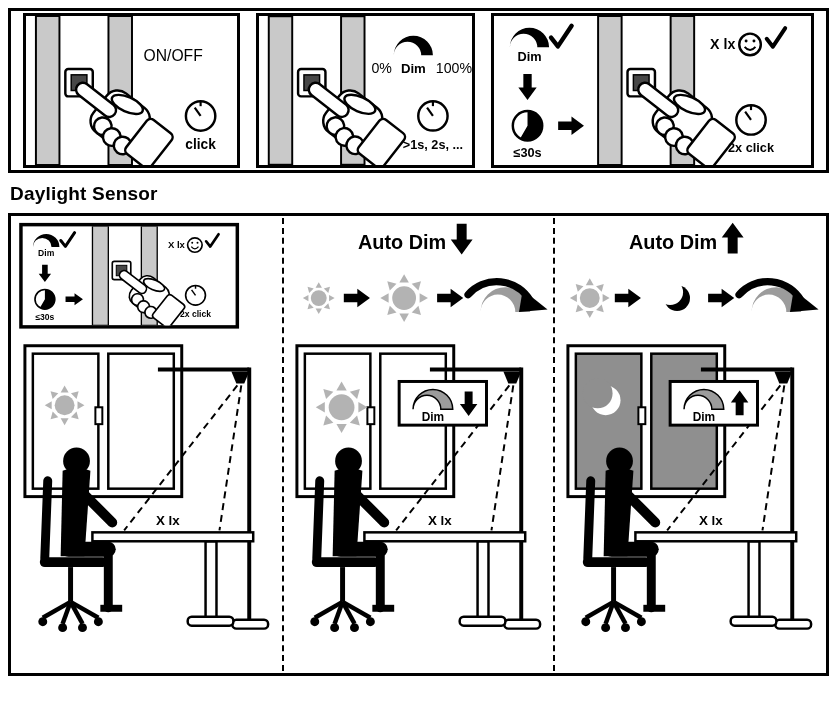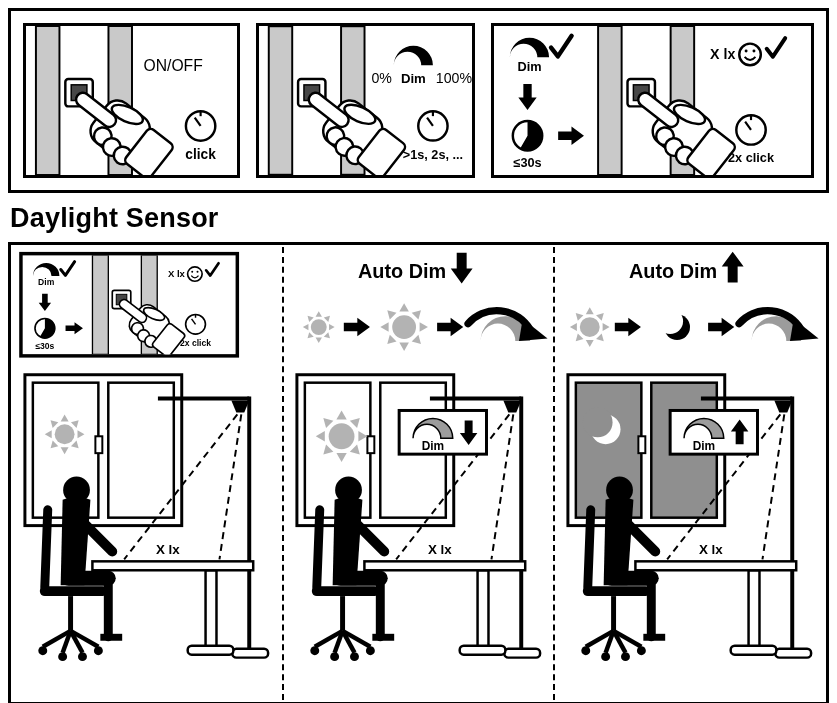--- a/index.html
+++ b/index.html
@@ -1,21 +1,21 @@
 <!DOCTYPE html>
 <html><head>
 <meta charset="utf-8">
 <style>
   html,body{margin:0;padding:0;background:#fff;}
   body{width:837px;height:703px;font-family:"Liberation Sans",sans-serif;color:#000;}
   .page{padding:8px;box-sizing:border-box;}
-  .top-box{border:3px solid #000;height:185px;box-sizing:border-box;display:flex;align-items:center;justify-content:space-between;padding:0 12px;}
+  .top-box{border:3px solid #000;height:165px;box-sizing:border-box;display:flex;align-items:center;justify-content:space-between;padding:0 12px;}
   .panel{border:3px solid #000;background:#fff;}
   svg{display:block;}
-  .heading{font-size:27px;font-weight:bold;margin:10px 0 8px 2px;letter-spacing:.2px;}
+  .heading{font-size:19px;font-weight:bold;margin:10px 0 8px 2px;letter-spacing:.2px;}
   .bottom-box{border:3px solid #000;height:463px;box-sizing:border-box;display:flex;padding:2px;justify-content:space-between;}
   .divider{border-left:2px dashed #000;}
   text{fill:#000;}
   .b{font-weight:bold;}
 </style>
 </head>
 <body>
 
 <div class="page">
 

